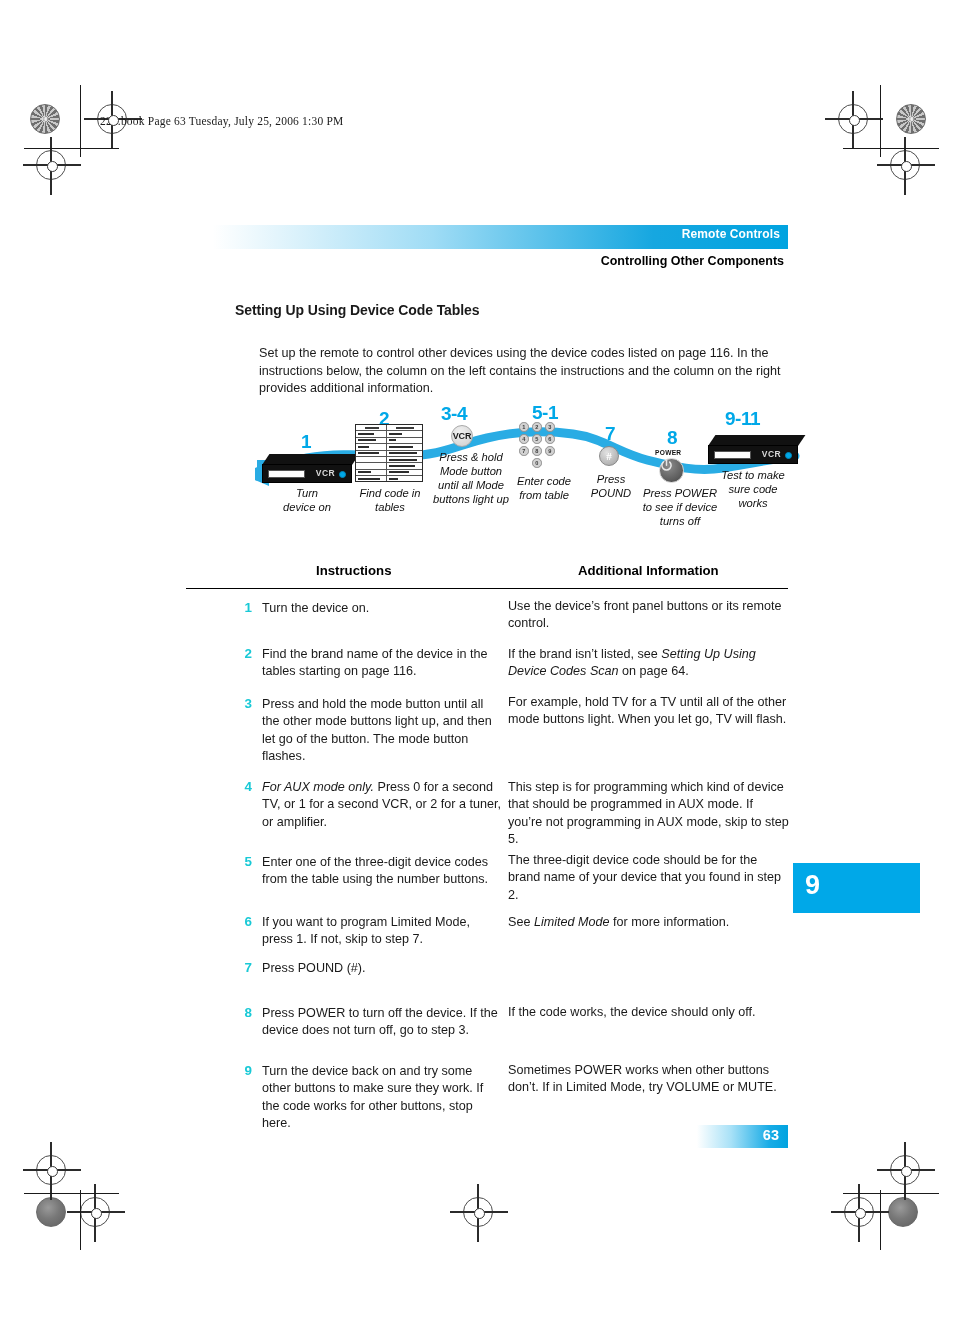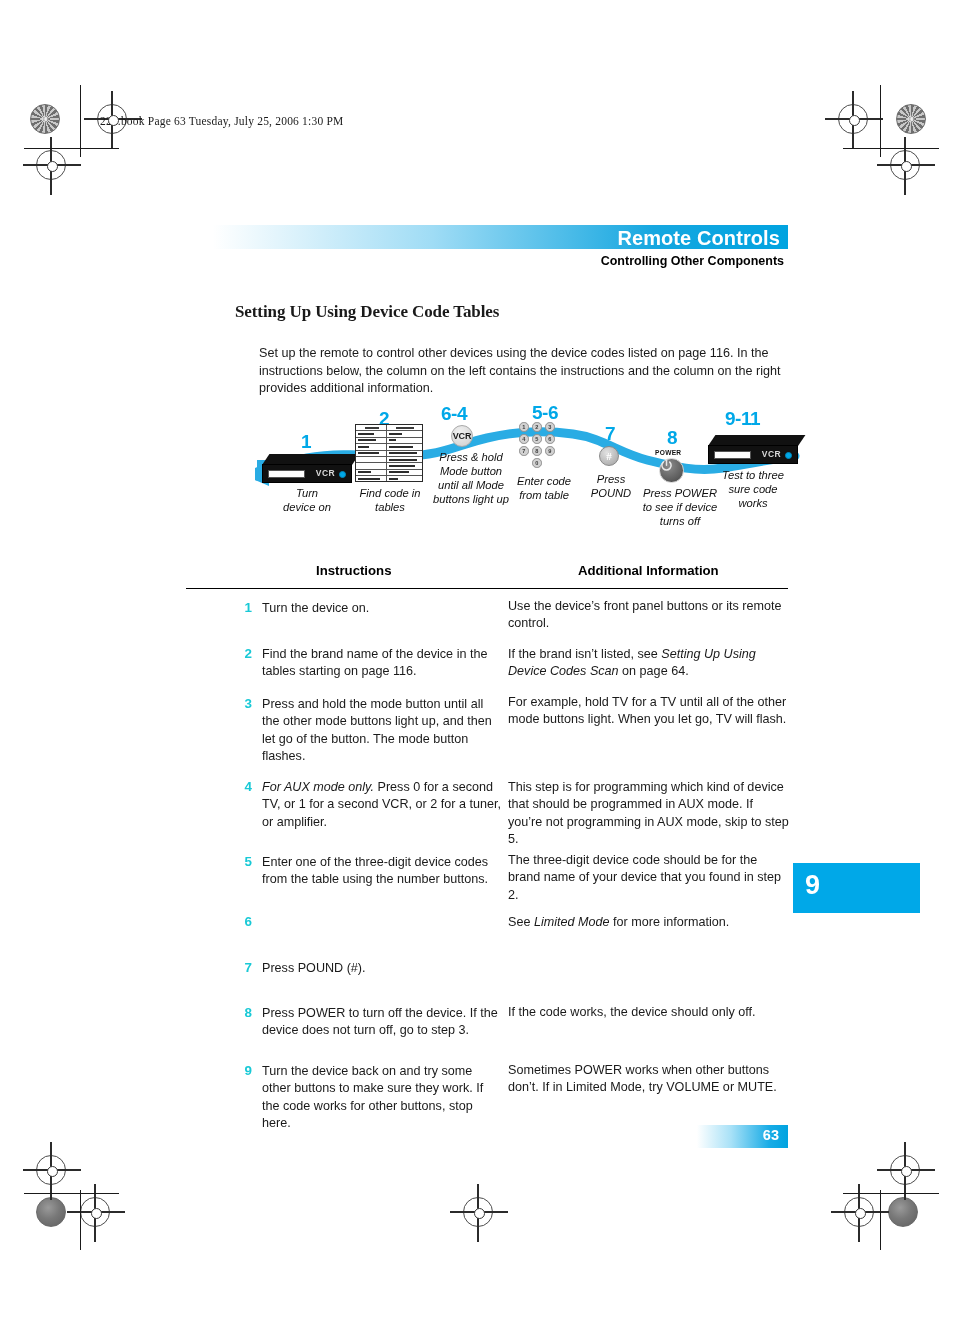--- a/index.html
+++ b/index.html
@@ -81,43 +81,42 @@
 
   .hdr-bar {
     position: absolute;
     left: 176px; top: 225px;
     width: 612px; height: 24px;
     background: linear-gradient(to right, #ffffff 0%, #ffffff 6%, #9fdcf5 42%, #16a7e0 78%, #00a3e0 100%);
   }
   .hdr-bar-text {
     position: absolute;
     right: 8px; top: 2px;
-    font-size: 20px;
+    font-size: 12px;
     font-weight: bold;
     color: #ffffff;
     letter-spacing: 0.1px;
   }
   .hdr-sub {
     position: absolute;
     left: 176px; top: 254px;
     width: 608px;
     text-align: right;
     font-size: 12.5px;
     font-weight: bold;
     color: #000000;
   }
 
   .page-title {
     position: absolute;
     left: 235px; top: 302px;
-    font-size: 17px;
+    font-size: 14px;
     font-weight: bold;
     color: #1a1a1a;
     letter-spacing: -0.1px;
-    font-family: Liberation Serif, serif;
   }
 
   .intro {
     position: absolute;
     left: 259px; top: 345px;
     width: 528px;
     font-size: 12.6px;
     line-height: 17.6px;
     color: #1a1a1a;
   }
@@ -484,30 +483,30 @@
           </div>
           <div class="c2">
             <i class="bar" style="width:9px;"></i>
           </div>
         </div>
 
     </div>
     <div class="dg-cap" style="left:95px; top:88px; width:80px;">Find code in
 tables</div>
 
-    <div class="dg-num" style="left:186px; top:5px;">6-4</div>
+    <div class="dg-num" style="left:186px; top:5px;">3-4</div>
     <div class="rbtn mode" style="left:196px; top:27px;">
       <span>VCR</span>
     </div>
     <div class="dg-cap" style="left:171px; top:52px; width:90px;">Press &amp; hold
 Mode button
 until all Mode
 buttons light up</div>
 
-    <div class="dg-num" style="left:277px; top:4px;">5-6</div>
+    <div class="dg-num" style="left:277px; top:4px;">5-1</div>
     <div class="keypad" style="left:264px; top:24px; width:48px; height:48px;">
       <div class="key" style="left:0px;  top:0px;">1</div>
       <div class="key" style="left:13px; top:0px;">2</div>
       <div class="key" style="left:26px; top:0px;">3</div>
       <div class="key" style="left:0px;  top:12px;">4</div>
       <div class="key" style="left:13px; top:12px;">5</div>
       <div class="key" style="left:26px; top:12px;">6</div>
       <div class="key" style="left:0px;  top:24px;">7</div>
       <div class="key" style="left:13px; top:24px;">8</div>
       <div class="key" style="left:26px; top:24px;">9</div>
@@ -537,21 +536,21 @@
 
     <div class="dg-num" style="left:470px; top:10px;">9-11</div>
     <div class="devbox" style="left:453px; top:37px; width:90px; height:30px;">
       <div class="top"></div>
       <div class="face">
         <div class="slot"></div>
         <div class="lbl">VCR</div>
         <div class="led"></div>
       </div>
     </div>
-    <div class="dg-cap" style="left:451px; top:70px; width:94px;">Test to three
+    <div class="dg-cap" style="left:451px; top:70px; width:94px;">Test to make
 sure code
 works</div>
   </div>
 
   <div class="tbl">
     <div class="tbl-head">
       <div class="th c-a">Instructions</div>
       <div class="th c-b">Additional Information</div>
     </div>
     <div class="tbl-rule"></div>
@@ -583,20 +582,21 @@
       </div>
 
       <div class="row" style="height:60px;">
         <div class="row-num" style="top:0px;">5</div>
         <div class="row-ins" style="top:0px;">Enter one of the three-digit device codes from the table using the number buttons.</div>
         <div class="row-add" style="top:-2px;">The three-digit device code should be for the brand name of your device that you found in step 2.</div>
       </div>
 
       <div class="row" style="height:46px;">
         <div class="row-num" style="top:0px;">6</div>
+        <div class="row-ins" style="top:0px;">If you want to program Limited Mode, press 1. If not, skip to step 7.</div>
         <div class="row-add" style="top:0px;"><span>See </span><em>Limited Mode</em><span> for more information.</span></div>
       </div>
 
       <div class="row" style="height:45px;">
         <div class="row-num" style="top:0px;">7</div>
         <div class="row-ins" style="top:0px;">Press POUND (#).</div>
       </div>
 
       <div class="row" style="height:58px;">
         <div class="row-num" style="top:0px;">8</div>

